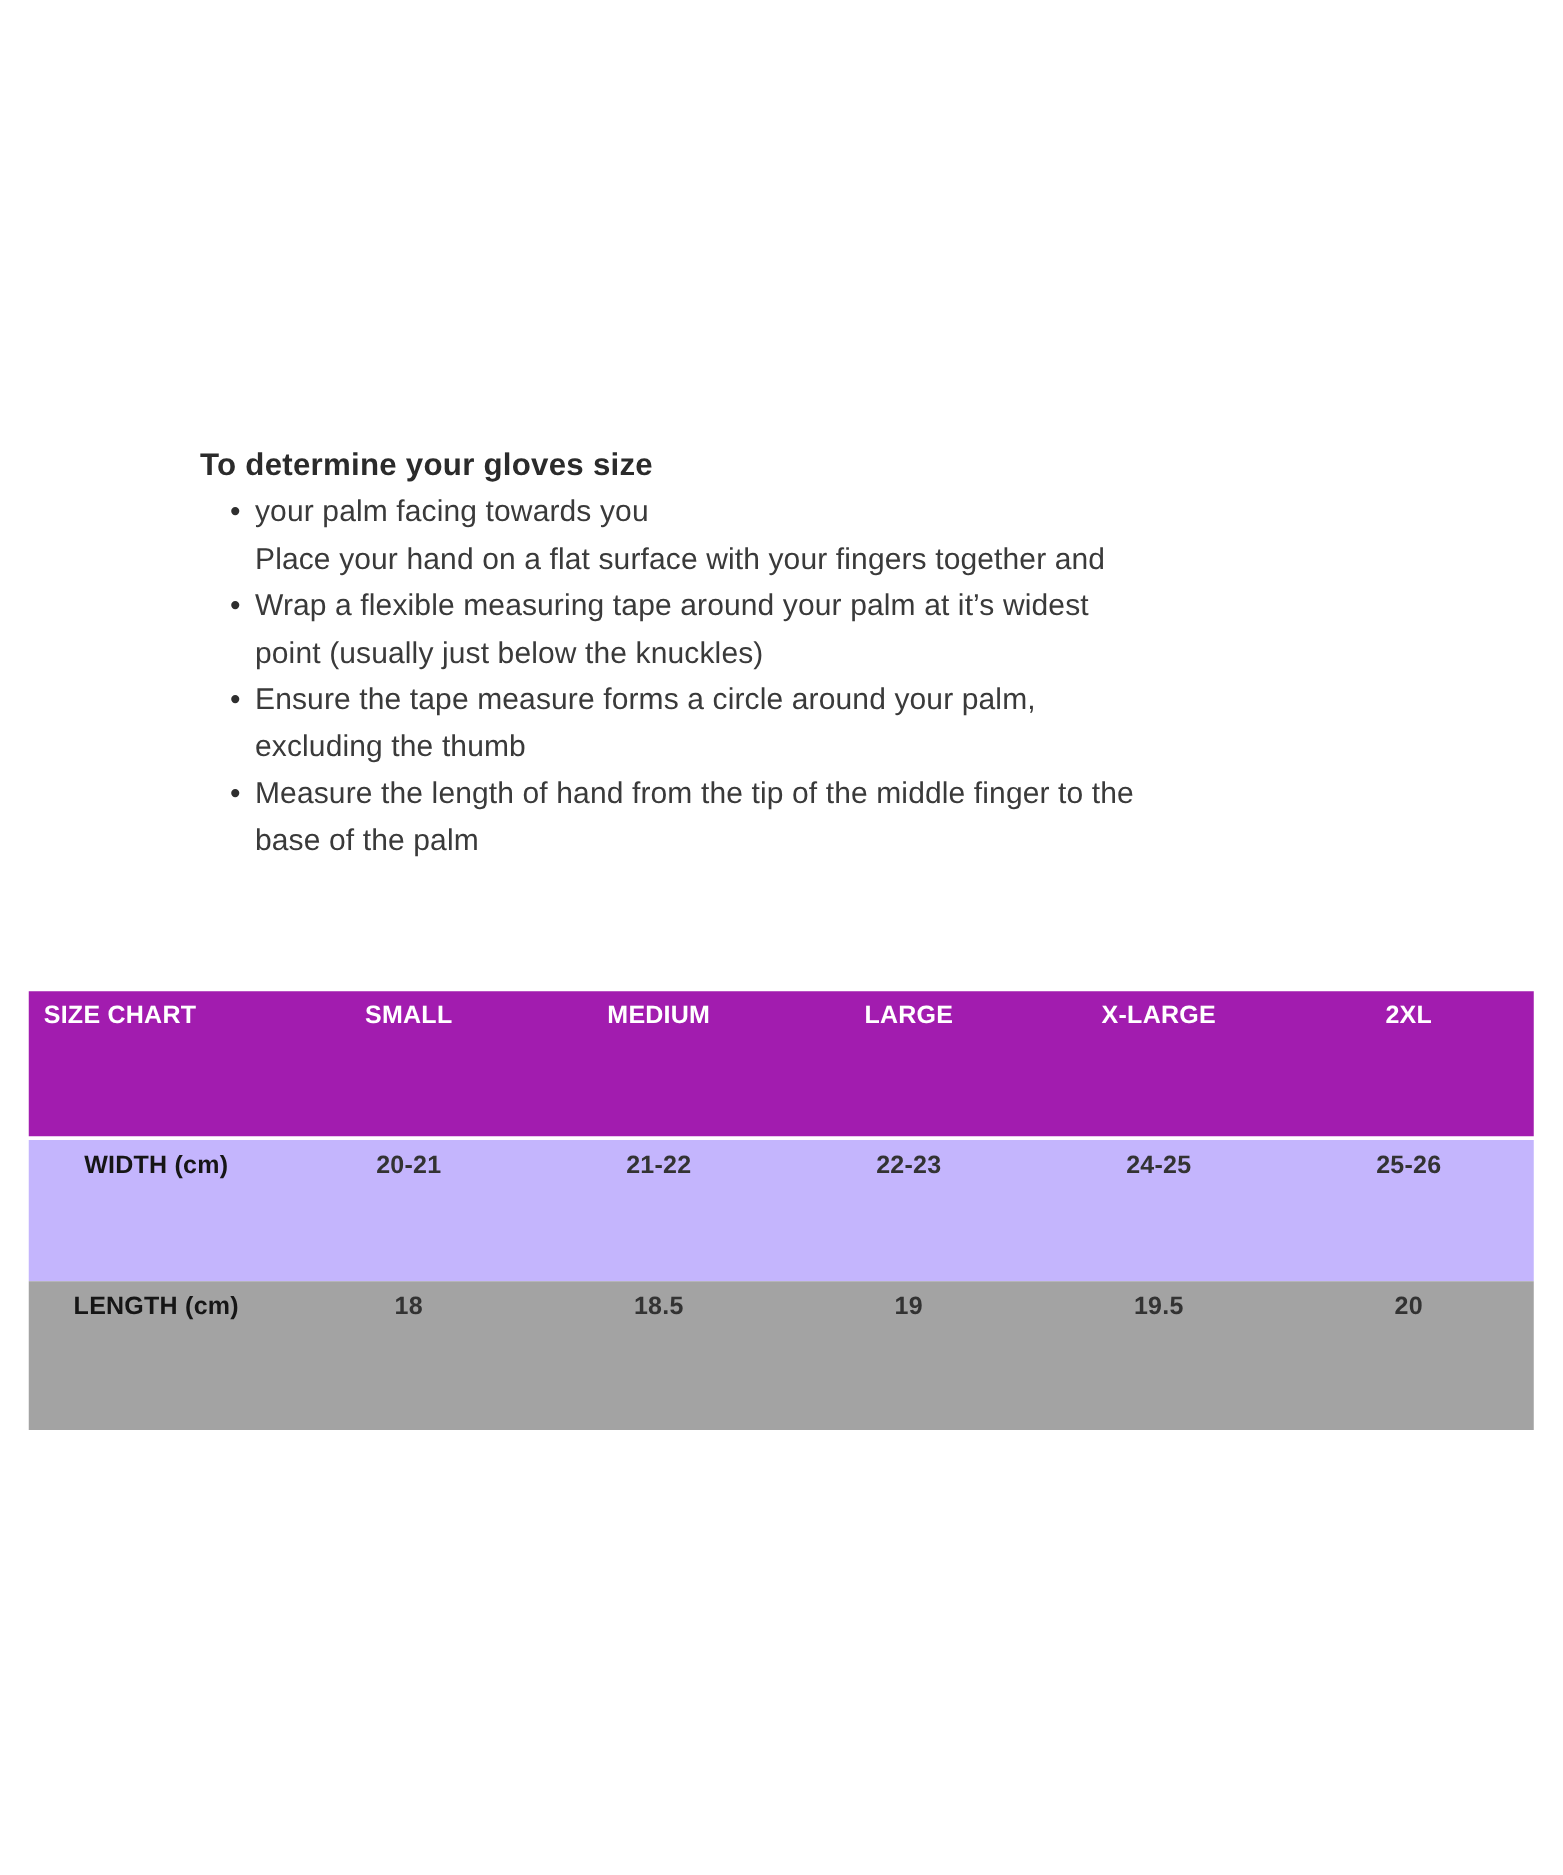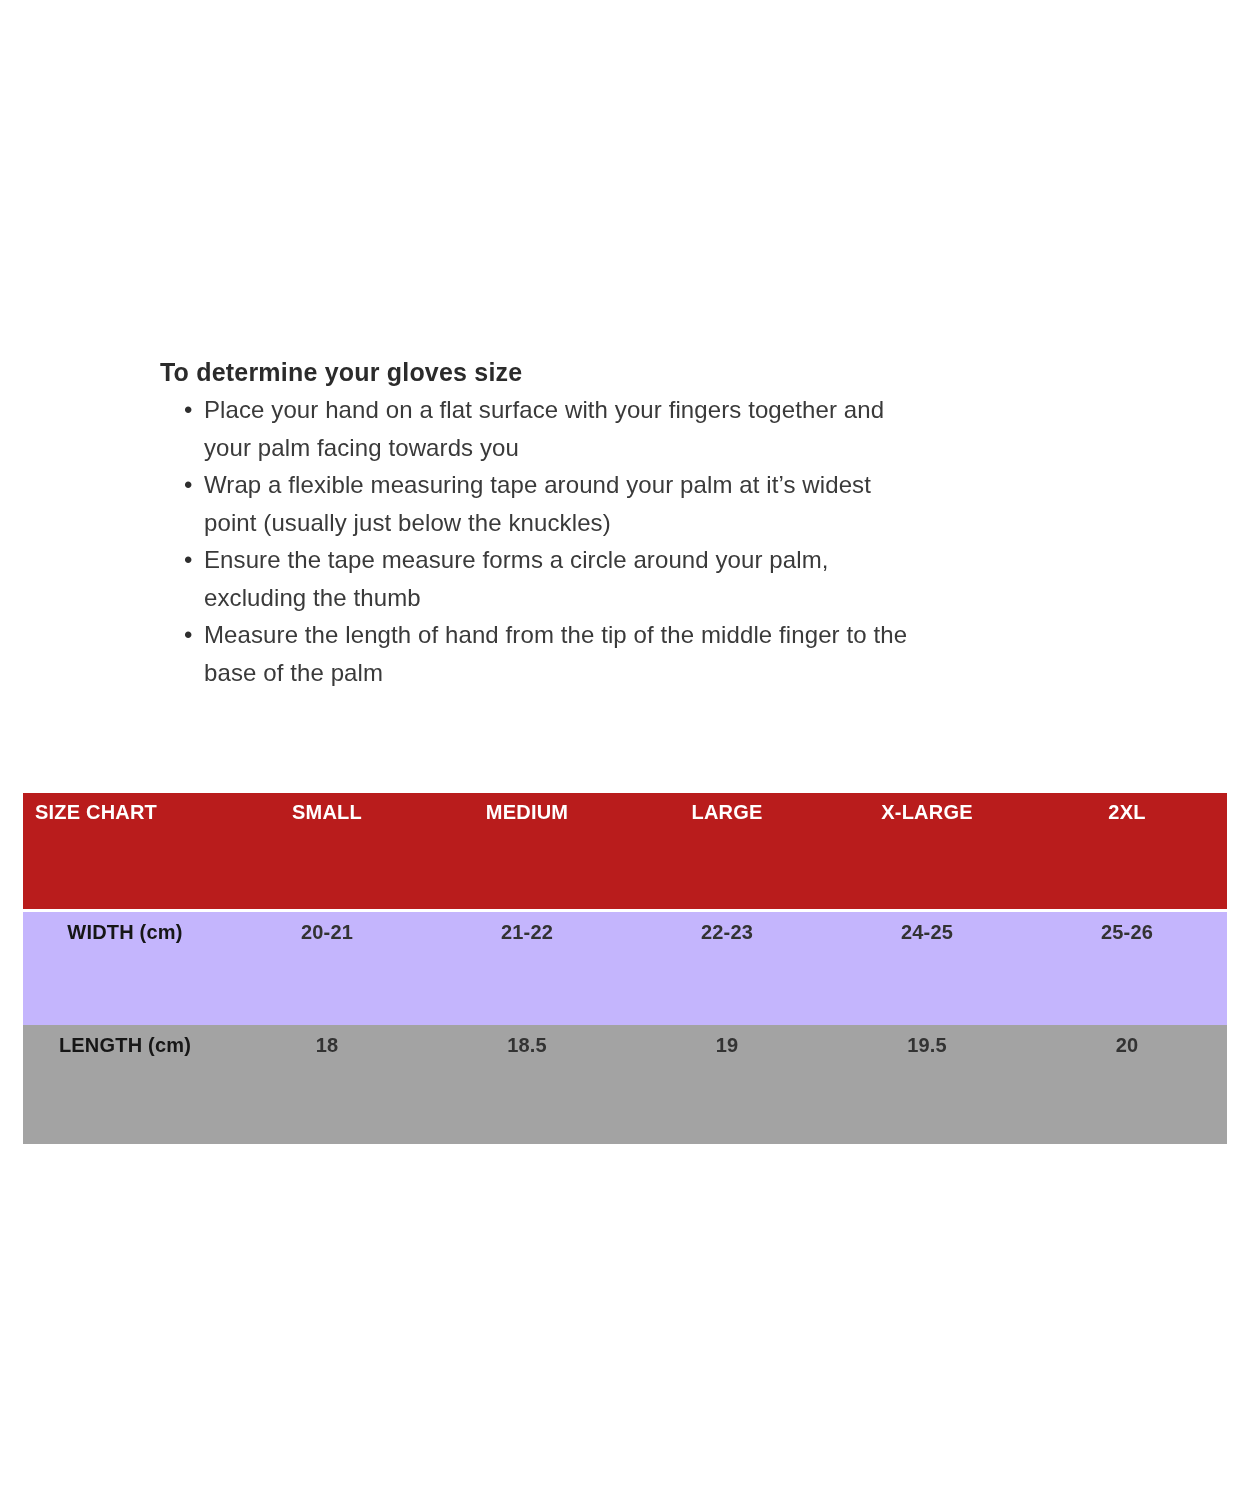--- a/index.html
+++ b/index.html
@@ -61,21 +61,21 @@
     position: absolute;
     left: 23px;
     top: 793px;
     width: 1204px;
   }
   .tr {
     display: grid;
     grid-template-columns: 204px repeat(5, 200px);
   }
   .tr.head {
-    background: #b91c1c;
+    background: #a21caf;
     height: 116px;
   }
   .tr.row-width {
     background: #c4b5fd;
     height: 113px;
     margin-top: 3px;
   }
   .tr.row-length {
     background: #a3a3a3;
     height: 119px;
@@ -106,22 +106,22 @@
 </head>
 <body>
 
 <div class="canvas">
 
   <section class="instructions">
     <h2>To determine your gloves size</h2>
     <ul>
       <li>
         <span class="dot">•</span>
+        <span class="ln">your palm facing towards you</span>
         <span class="ln">Place your hand on a flat surface with your fingers together and</span>
-        <span class="ln">your palm facing towards you</span>
       </li>
       <li>
         <span class="dot">•</span>
         <span class="ln">Wrap a flexible measuring tape around your palm at it’s widest</span>
         <span class="ln">point (usually just below the knuckles)</span>
       </li>
       <li>
         <span class="dot">•</span>
         <span class="ln">Ensure the tape measure forms a circle around your palm,</span>
         <span class="ln">excluding the thumb</span>

